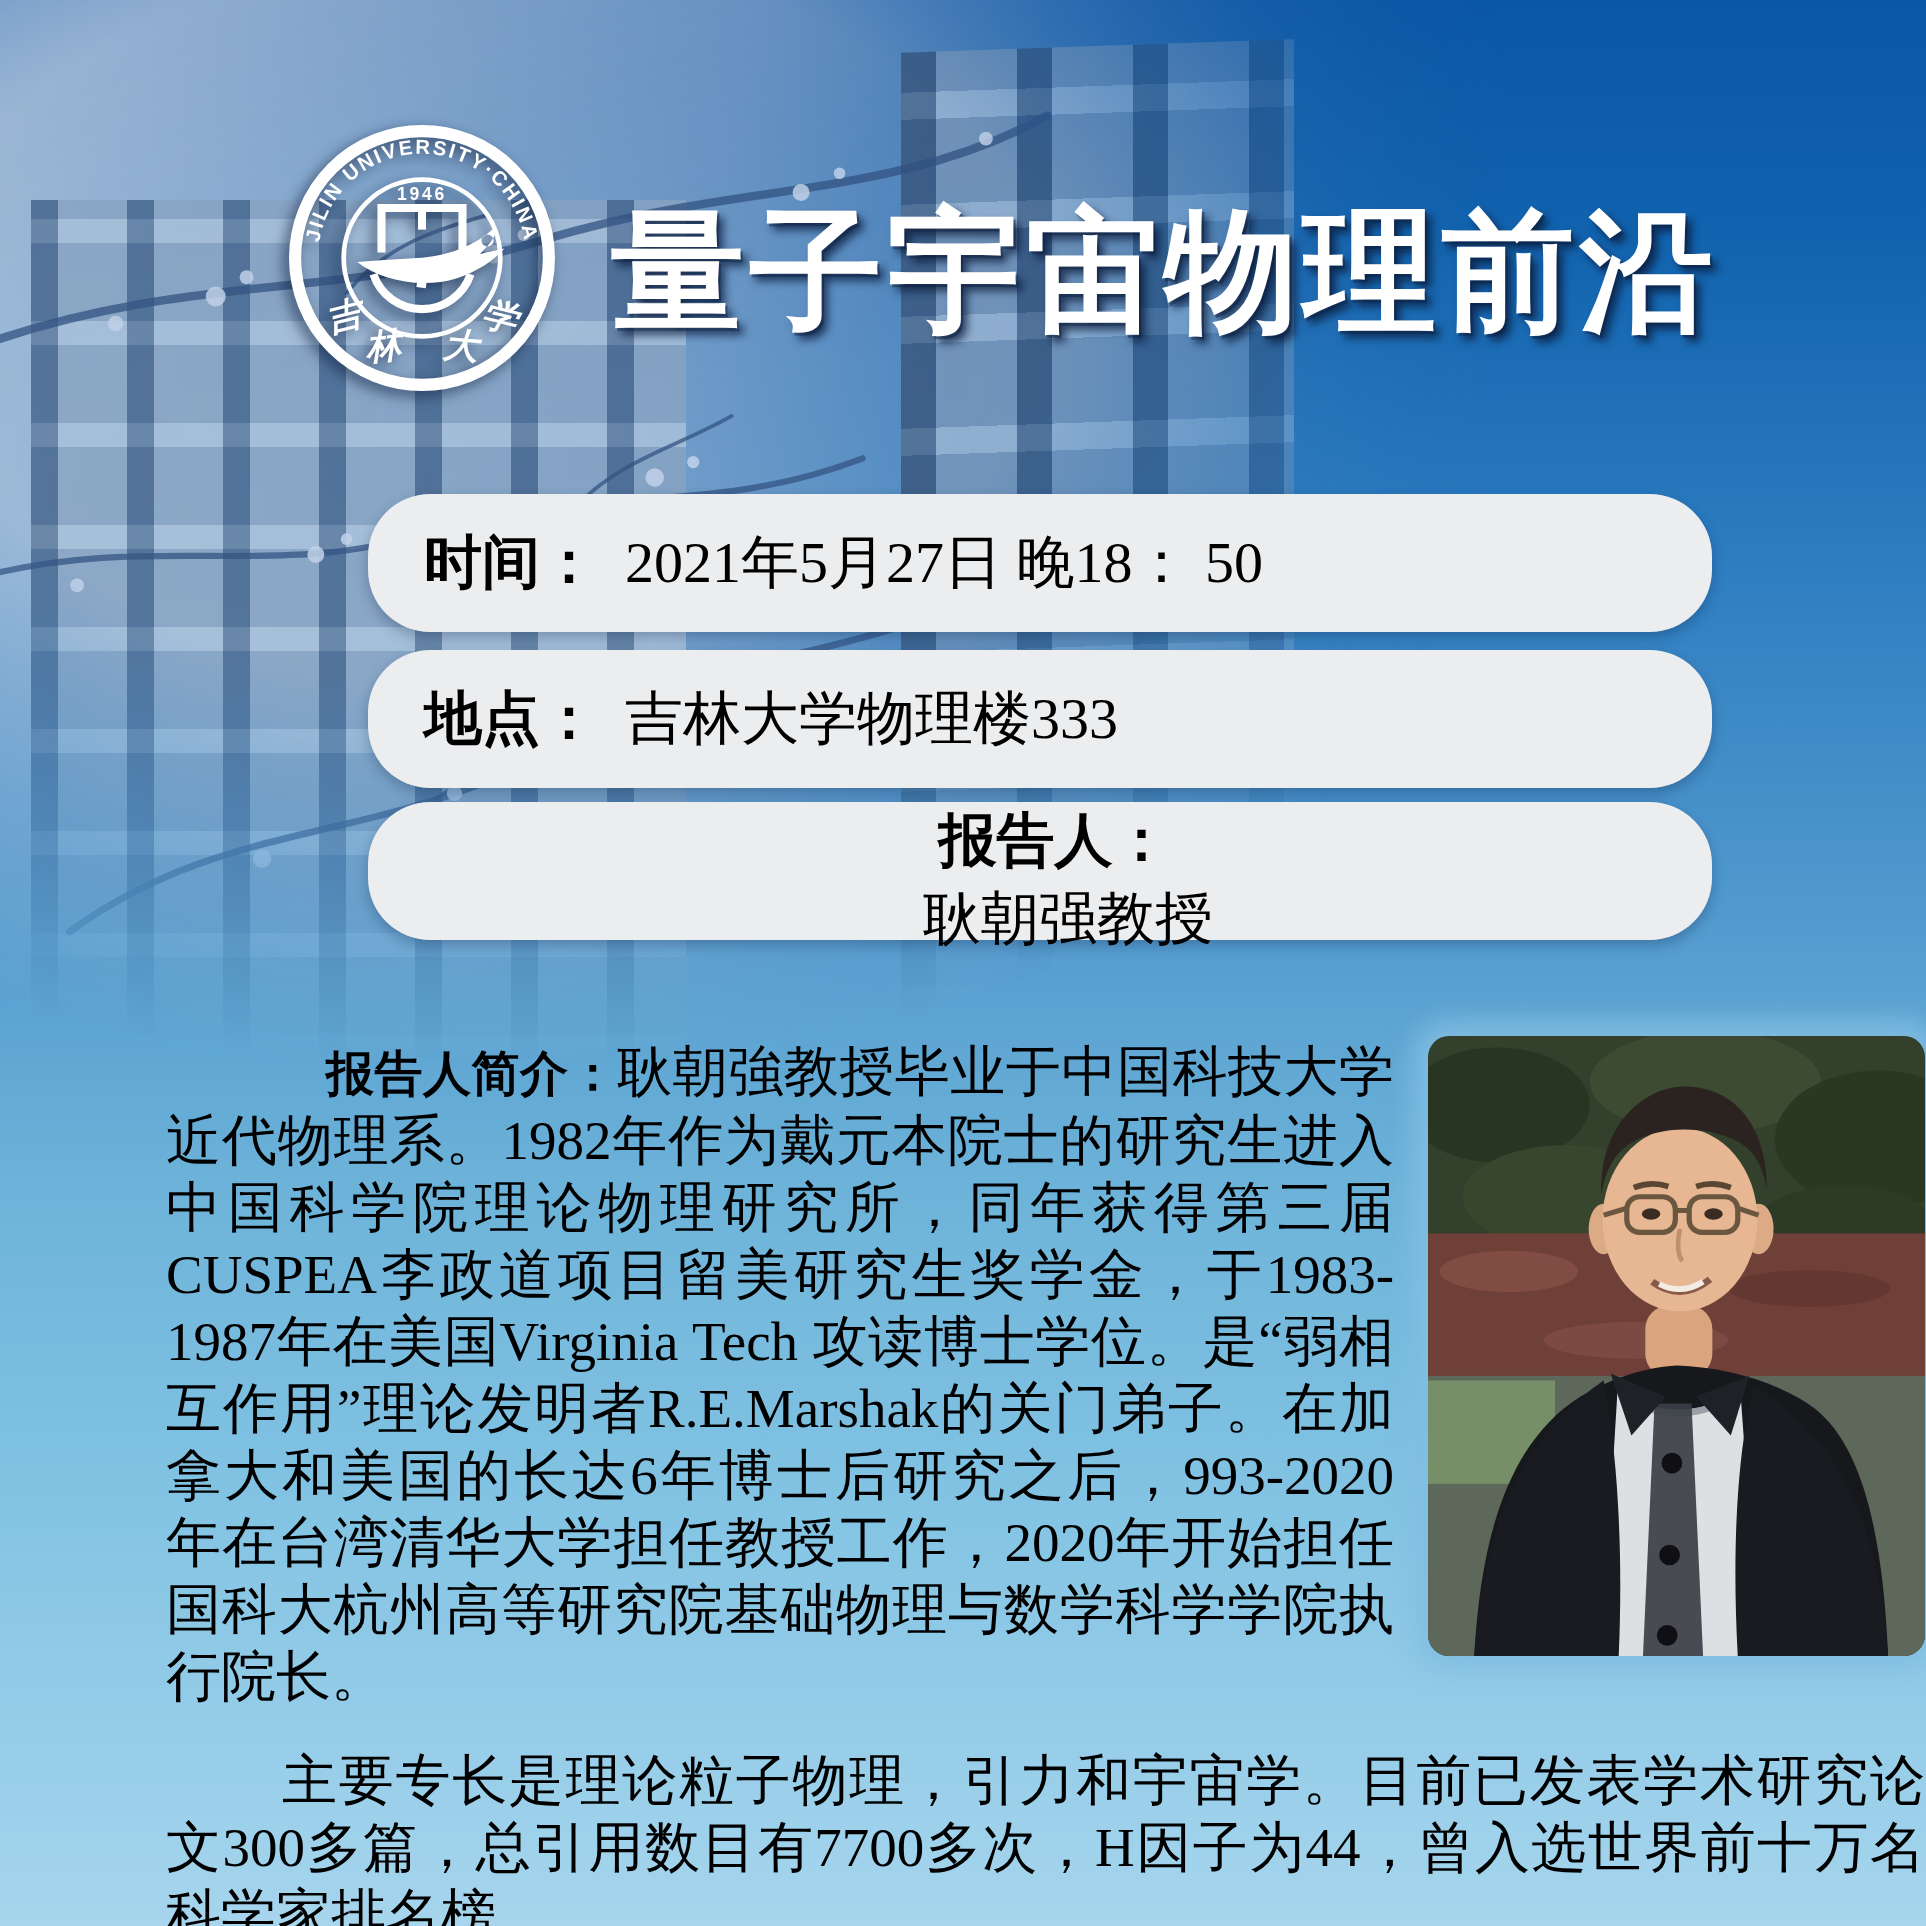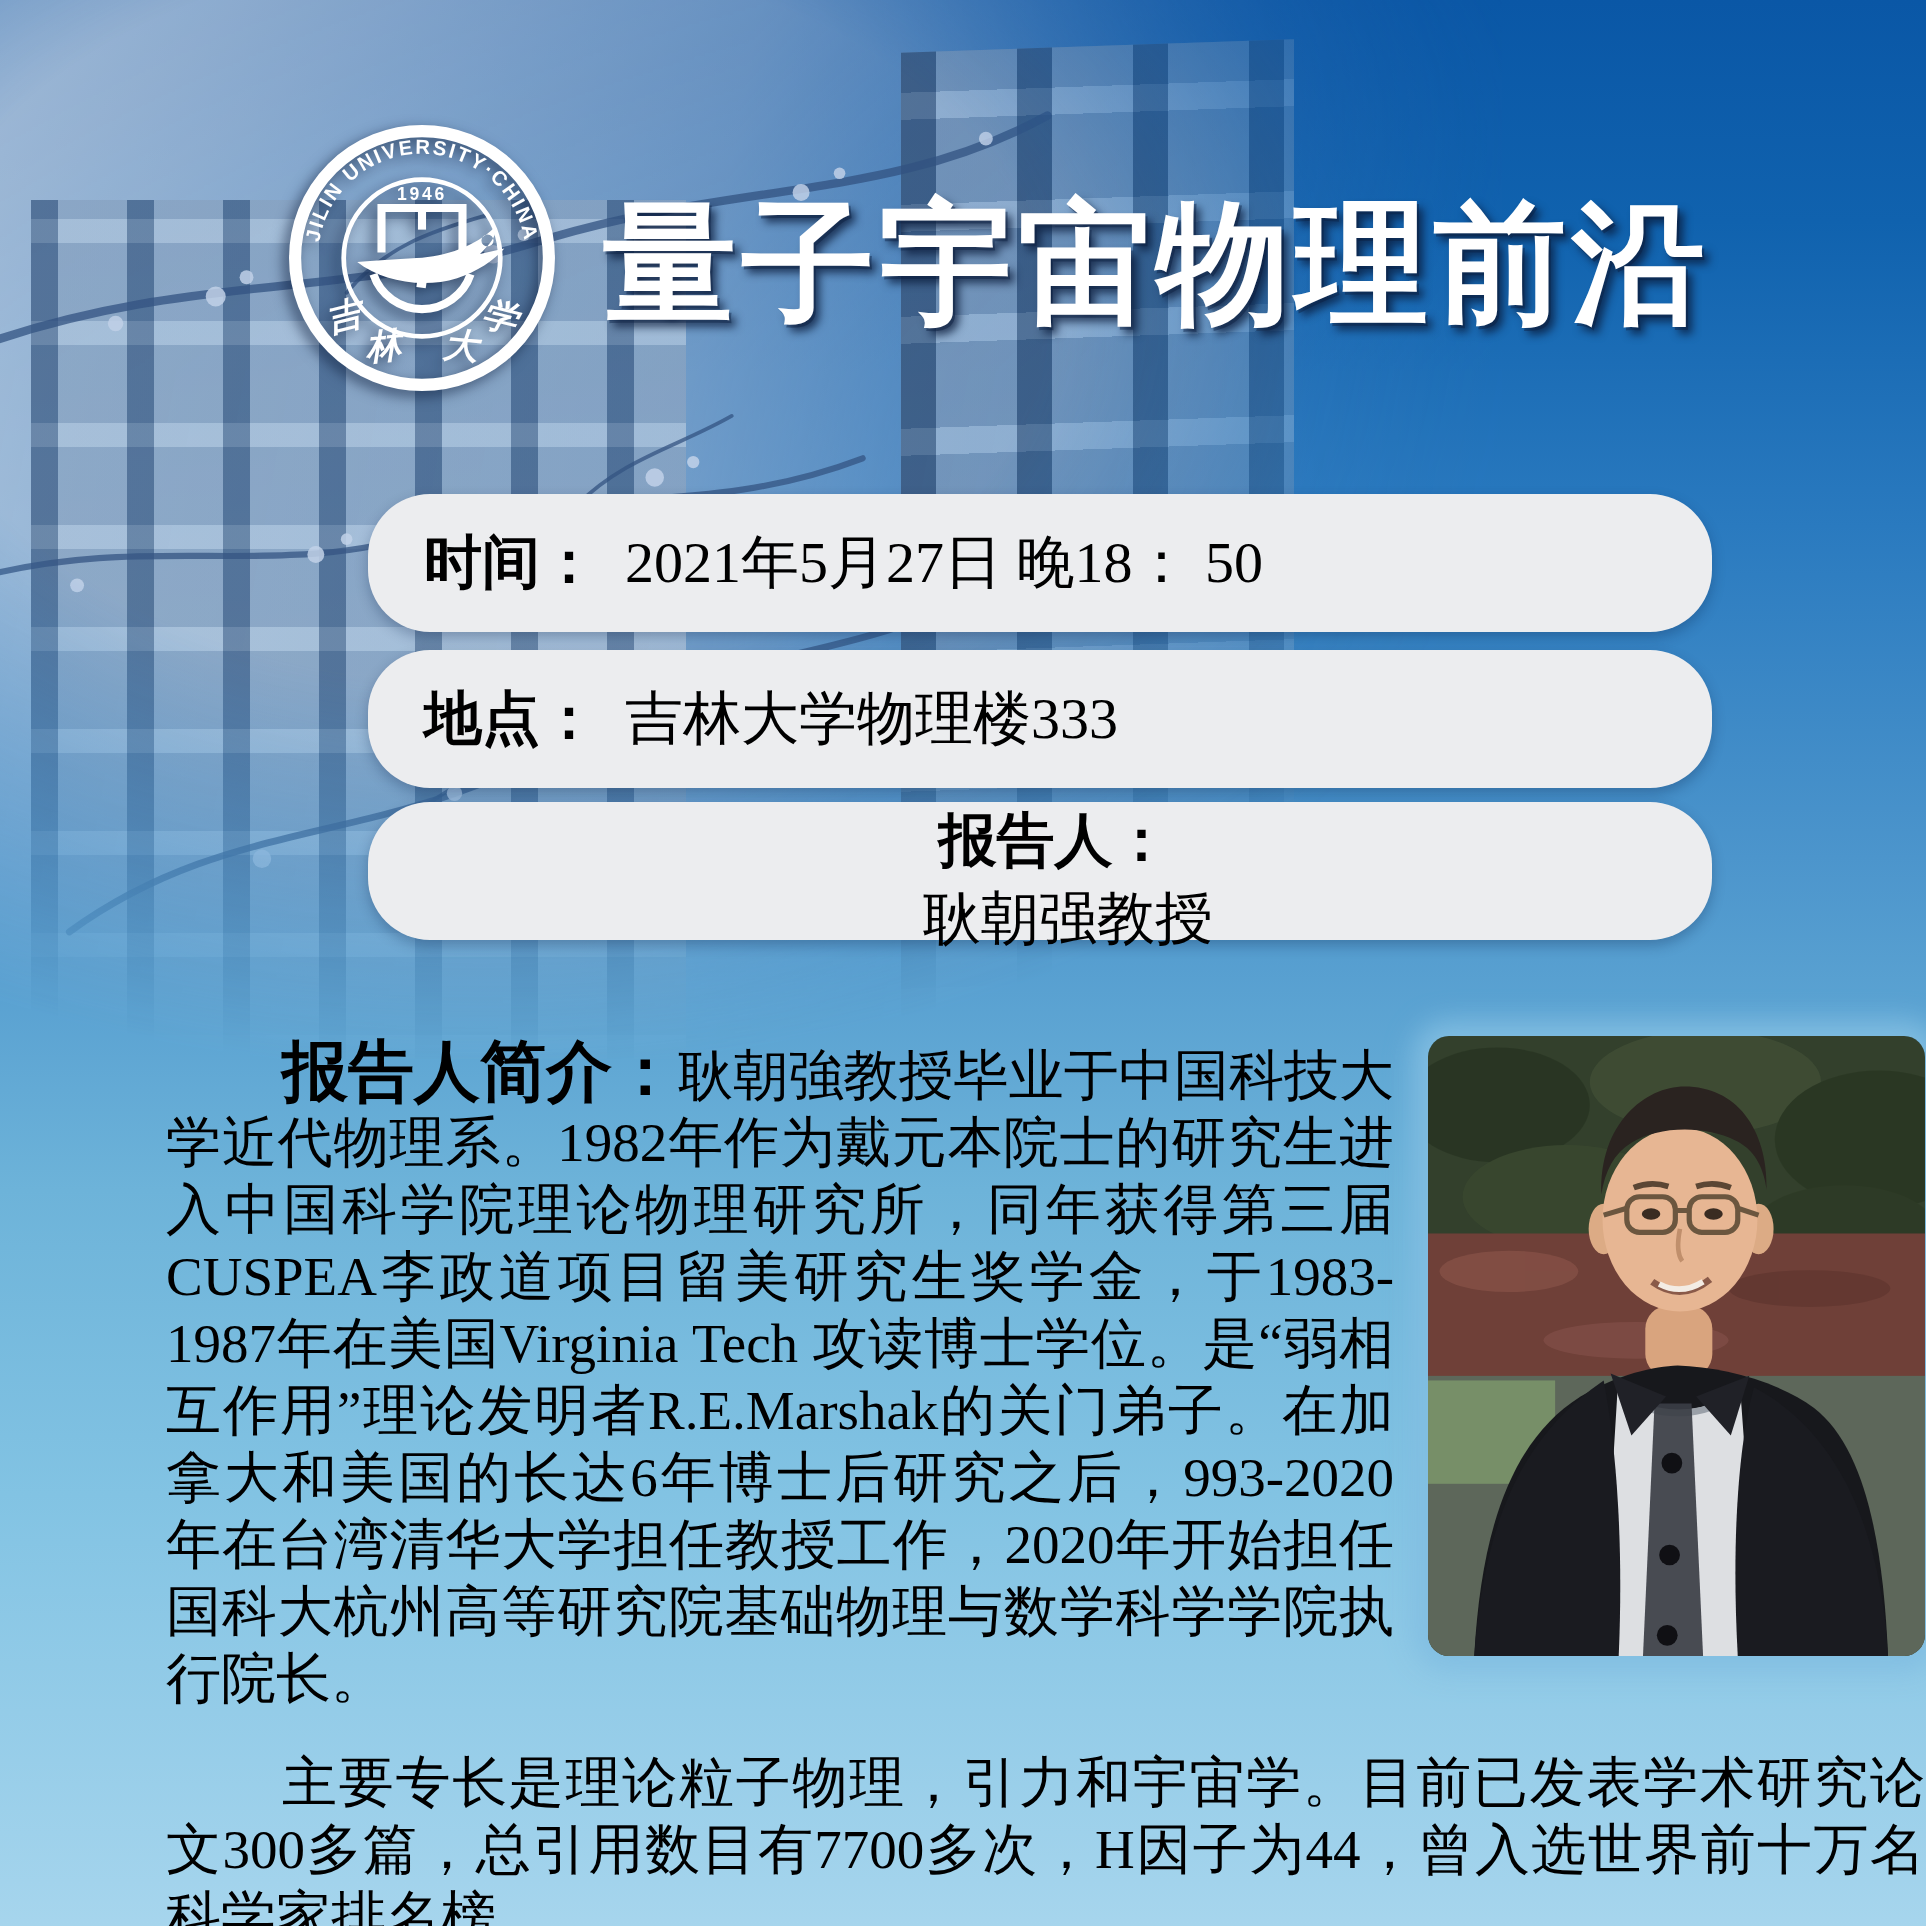--- a/index.html
+++ b/index.html
@@ -19,38 +19,38 @@
                      repeating-linear-gradient(0deg,rgba(214,228,242,.5) 0 24px,rgba(88,114,150,.35) 24px 102px);}
   .bldg.b{left:901px;top:46px;width:393px;height:963px;transform:skewY(-2deg);
     background-image:repeating-linear-gradient(90deg,rgba(42,70,108,.6) 0 35px,rgba(150,176,206,.45) 35px 116px),
                      repeating-linear-gradient(0deg,rgba(205,220,238,.45) 0 27px,rgba(70,96,134,.4) 27px 112px);}
   .branches{position:absolute;left:0;top:0;width:1502px;height:1059px;}
   
   .logo{position:absolute;left:287px;top:123px;width:270px;height:270px;
     filter:drop-shadow(-4.6px 5.4px 7px rgba(8,24,54,.6));}
   .logo svg{width:100%;height:100%;}
   
-  .title{position:absolute;left:603px;top:175px;margin:0;color:#fff;
+  .title{position:absolute;left:603px;top:175px;margin:8px;color:#fff;
     font-family:"Liberation Sans",sans-serif;font-weight:900;font-size:133px;
     letter-spacing:5.4px;white-space:nowrap;
     text-shadow:6.2px 7px 8.5px rgba(10,26,56,.75),2.3px 3.1px 0 rgba(16,40,78,.45);}
   
   .pill{position:absolute;left:368px;width:1344px;height:138px;border-radius:62px;
     background:#ecedef;display:flex;align-items:center;box-sizing:border-box;
     padding-left:56px;font-size:58px;color:#000;
     box-shadow:0 5.4px 13px rgba(8,30,70,.28);}
   .pill .lbl{font-weight:bold;margin-right:27px;white-space:nowrap;}
   .pill .val{white-space:nowrap;}
   #pill-time{top:494px;} #pill-place{top:650px;} #pill-speaker{top:802px;flex-direction:column;}
   
   .bio{position:absolute;left:166px;top:1038px;width:1759px;font-size:55px;
     line-height:67px;color:#000;text-align:justify;}
   .indent{text-indent:116px;margin:0;}
   .p2{margin:37px 0 0 0;}
-  .inline-h{font-weight:bold;font-size:66px;}
+  .inline-h{font-weight:bold;font-size:48px;margin-left:44px;}
   
   .photo{float:right;width:497px;height:620px;margin:-1.9px 0 27px 34px;
     border-radius:21px;overflow:hidden;
     box-shadow:0 0 27px 14.6px rgba(130,190,225,.95), inset 0 0 23px rgba(130,190,225,.5);}
   .photo svg{width:100%;height:100%;display:block;}
 </style>
 </head>
 <body>
 
 <div class="poster">

